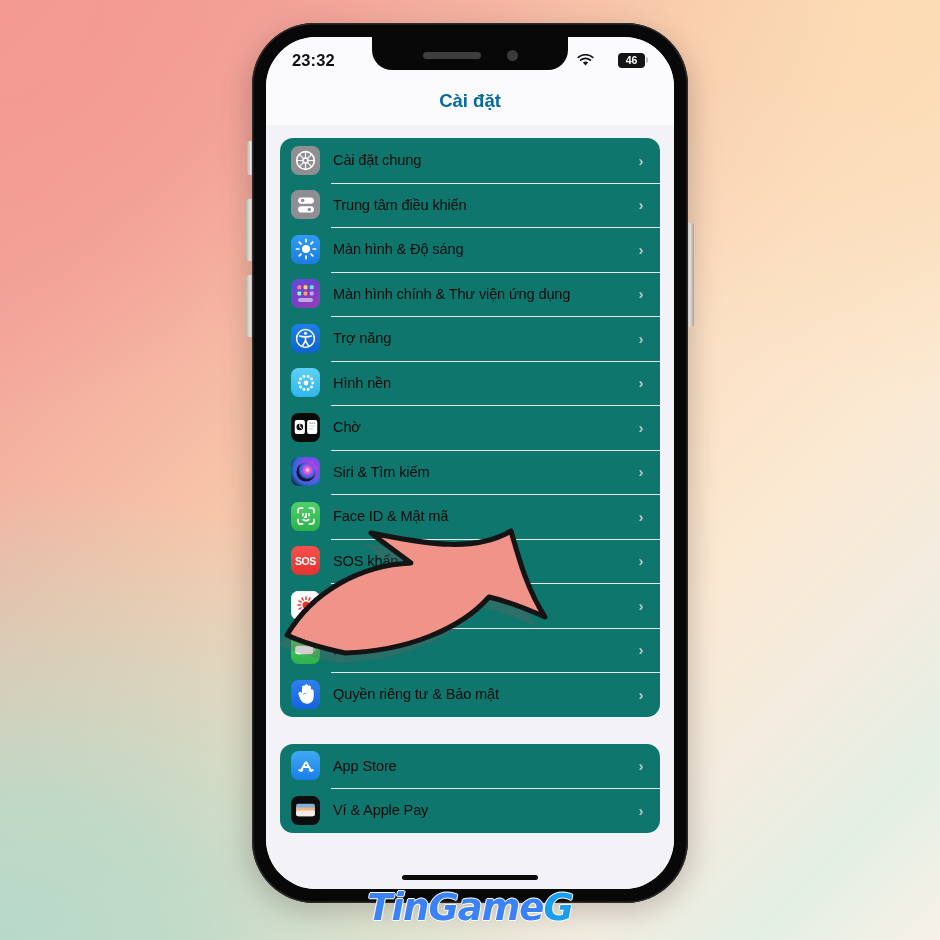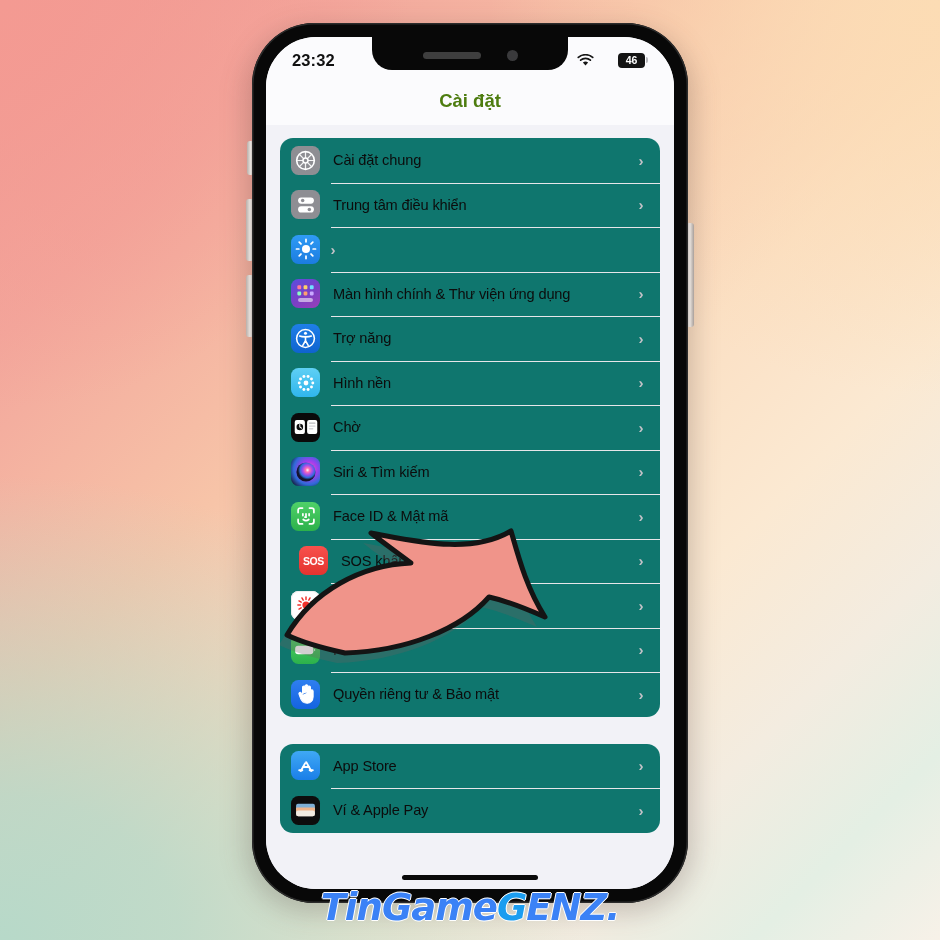--- a/index.html
+++ b/index.html
@@ -87,21 +87,21 @@
     min-width:27px;height:15px;background:#141414;border-radius:4px;
     color:#fff;font-size:10.5px;font-weight:700;padding:0 3px;box-sizing:border-box;
   }
   #battery-cap{width:2px;height:6px;background:#b9b9bd;border-radius:0 2px 2px 0;margin-left:1px;}
 
   
   #nav-bar{
     position:absolute;top:40px;left:0;right:0;height:48px;
     background:#fbfbfd;display:flex;align-items:center;justify-content:center;z-index:4;
   }
-  #nav-title{font-size:18.5px;font-weight:700;color:#4d7c0f;}
+  #nav-title{font-size:18.5px;font-weight:700;color:#0369a1;}
 
   
   #content{
     position:absolute;top:88px;left:0;right:0;bottom:0;
     background:#f2f2f7;overflow:hidden;
   }
   .group{
     margin:0 14px 0 14px;background:#ffffff;border-radius:13px;overflow:hidden;
   }
   .gap{height:27px;}
@@ -130,21 +130,21 @@
   .ic-general{background:#8e8e93;}
   .ic-control{background:#8e8e93;}
   .ic-display{background:linear-gradient(180deg,#2f9bf5,#1b7ce0);}
   .ic-home{background:linear-gradient(145deg,#5b4de0,#7a3fc4 55%,#9a3fb8);}
   .ic-access{background:linear-gradient(180deg,#1f7fe8,#0f63cf);}
   .ic-wall{background:linear-gradient(180deg,#5fd0f5,#2fb5ec);}
   .ic-standby{background:#0a0a0a;}
   .ic-siri{background:radial-gradient(circle at 62% 42%, #ff5fa2 0%, #a13df0 33%, #2f6bd8 62%, #12122a 92%);}
   .ic-faceid{background:linear-gradient(180deg,#4fd168,#2cb14b);}
   .ic-sos{background:linear-gradient(180deg,#f8514c,#e4332f);
-          color:#fff;font-size:10px;font-weight:800;letter-spacing:-0.3px;margin-left:8px;}
+          color:#fff;font-size:10px;font-weight:800;letter-spacing:-0.3px;}
   .ic-expo{background:#ffffff;box-shadow:inset 0 0 0 1px #eeeeee;}
   .ic-battery{background:linear-gradient(180deg,#4fd168,#2cb14b);}
   .ic-privacy{background:linear-gradient(180deg,#2f7ff0,#1463e0);}
   .ic-appstore{background:linear-gradient(180deg,#3fa9f5,#1a7ee8);}
   .ic-wallet{background:#0d0d0d;}
 
   
   #home-indicator{
     position:absolute;bottom:9px;left:50%;transform:translateX(-50%);
     width:136px;height:5px;border-radius:3px;background:#0a0a0a;z-index:7;
@@ -242,20 +242,21 @@
             </div>
             <div class="row">
               <div class="icon ic-display">
                 <svg width="22" height="22" viewBox="0 0 24 24">
                   <circle cx="12" cy="12" r="4.4" fill="#fff"></circle>
                   <g stroke="#fff" stroke-width="1.9" stroke-linecap="round">
                     <path d="M12 1.6v2.6M12 19.8v2.6M1.6 12h2.6M19.8 12h2.6M4.6 4.6l1.9 1.9M17.5 17.5l1.9 1.9M19.4 4.6l-1.9 1.9M6.5 17.5l-1.9 1.9"></path>
                   </g>
                 </svg>
               </div>
+              <div class="label">Màn hình &amp; Độ sáng</div>
               <div class="chev">›</div>
             </div>
             <div class="row">
               <div class="icon ic-home">
                 <svg width="23" height="23" viewBox="0 0 24 24">
                   <g>
                     <rect x="3.5" y="3.5" width="4" height="4" rx="1.1" fill="#ff7a9c"></rect>
                     <rect x="10" y="3.5" width="4" height="4" rx="1.1" fill="#ffd166"></rect>
                     <rect x="16.5" y="3.5" width="4" height="4" rx="1.1" fill="#6ee0ff"></rect>
                     <rect x="3.5" y="10" width="4" height="4" rx="1.1" fill="#8affc1"></rect>
@@ -452,15 +453,14 @@
                C 178 104, 124 126, 62 128
                C 44 124, 20 118, 4 110 Z" fill="#f0948a" stroke="#141414" stroke-width="5" stroke-linejoin="round"></path>
     </g>
   </svg>
 </div>
 
 <div id="watermark">
   <div id="wm-text">
     <span class="wm-dark">TinGame</span>
       <span class="wm-blue">G</span>
-      <span class="wm-dark">ENZ.</span>
   </div>
 </div>
 
 </body></html>

